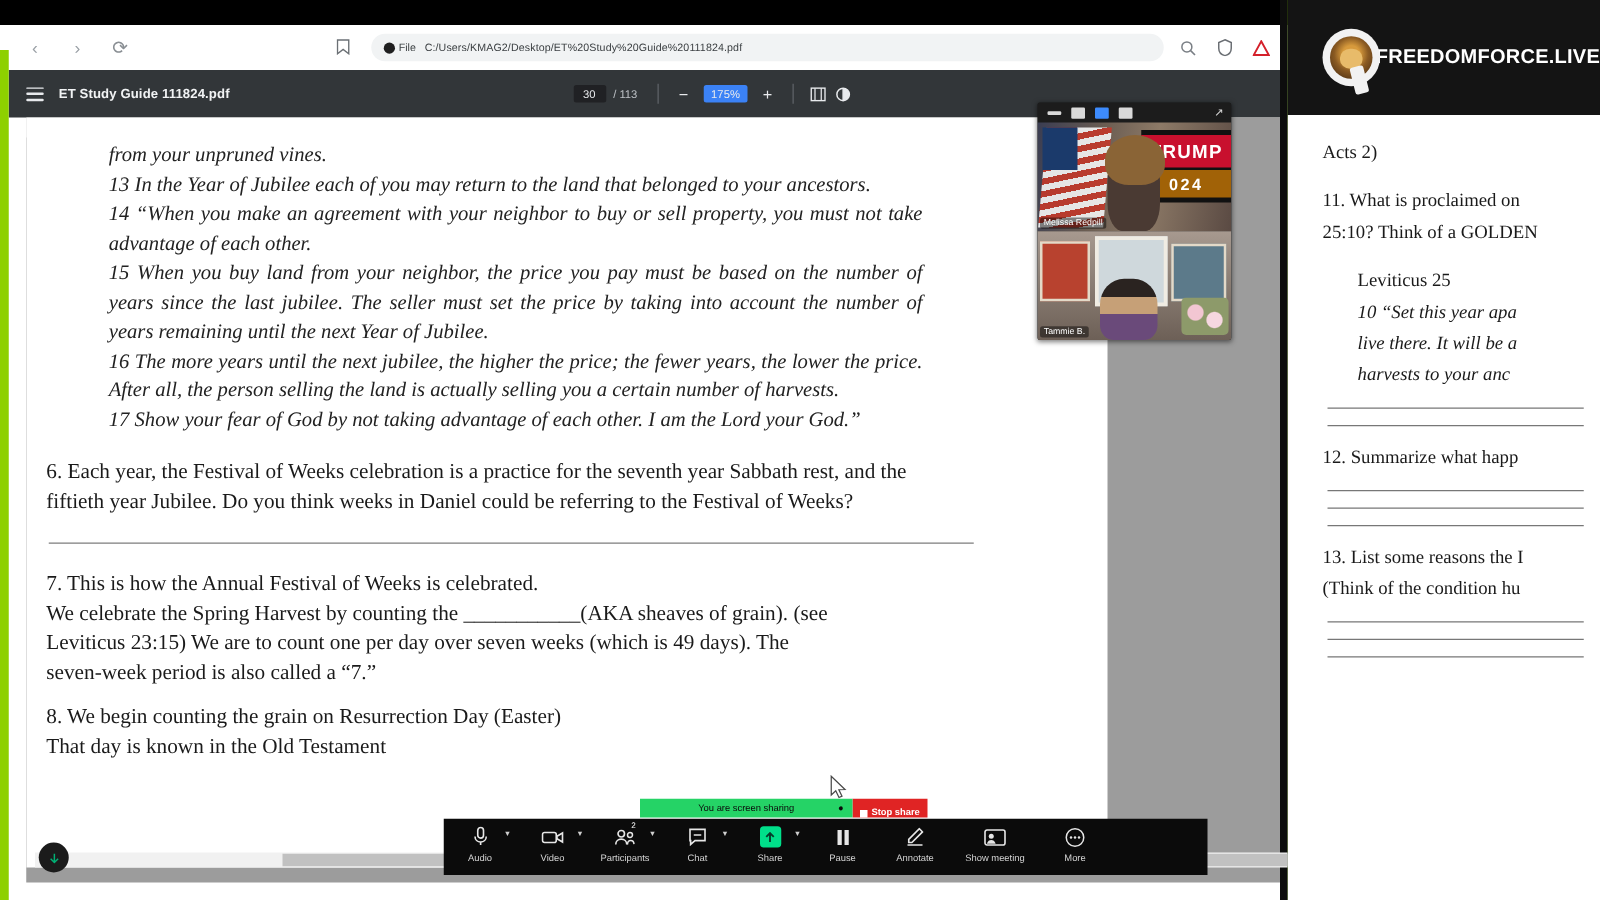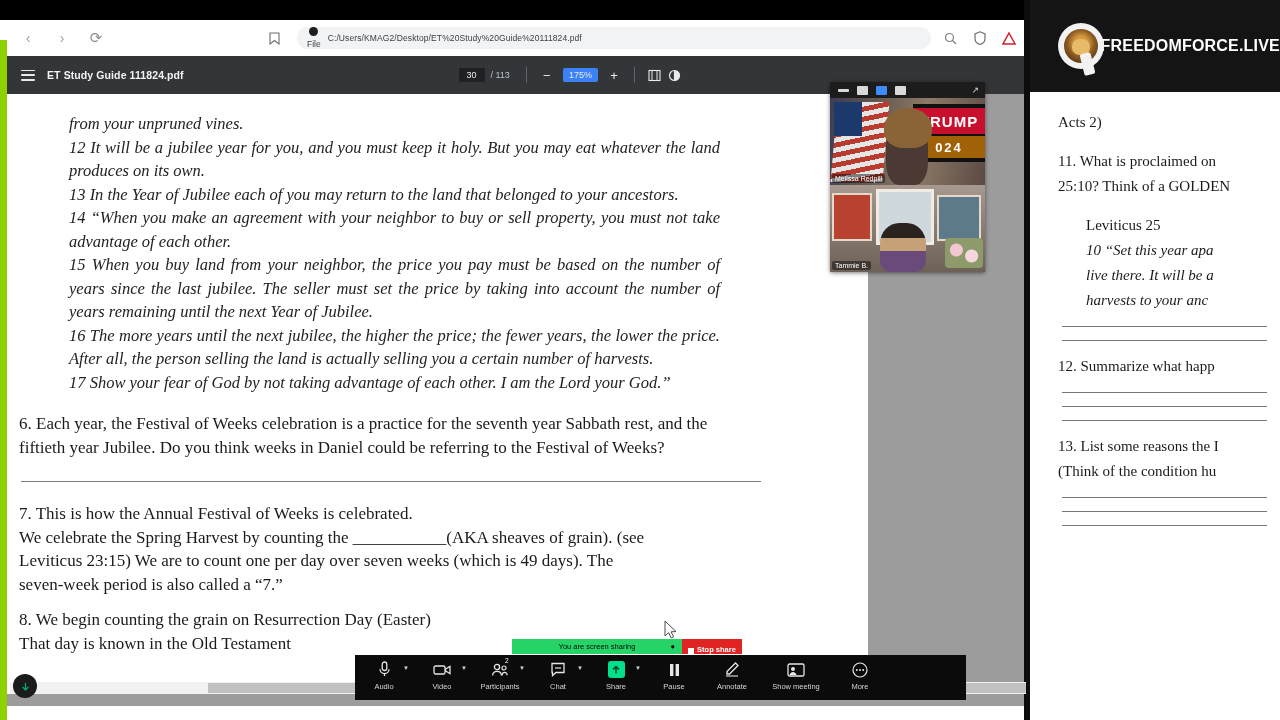--- a/index.html
+++ b/index.html
@@ -21,21 +21,21 @@
   .urlbar { position:absolute; left:7px; top:0; width:1023px; height:36px; background:#fff;
             display:flex; align-items:center; }
   .nav-btns { display:flex; align-items:center; gap:12px; padding-left:10px; color:#9aa0a6; }
   .nav-ico { width:22px; height:22px; display:flex; align-items:center; justify-content:center;
              font-size:14px; color:#9aa0a6; }
   .nav-ico.reload { font-size:15px; color:#8a8f94; }
 
   .omnibox { flex:1; margin:0 12px 0 190px; height:22px; background:#f1f3f4; border-radius:11px;
              display:flex; align-items:center; padding:0 10px; gap:7px; position:relative; }
   .bookmark-ico { position:absolute; left:-28px; width:14px; height:14px; color:#6b7075; }
-  .file-pill { display:flex; align-items:center; gap:3px; font-size:8.5px; color:#3c4043;flex-direction:column; }
+  .file-pill { display:flex; align-items:center; gap:3px; font-size:8.5px; color:#3c4043; }
   .file-dot { width:9px; height:9px; border-radius:50%; background:#1f1f1f; display:inline-block; }
   .url-text { font-size:8.5px; color:#3c4043; letter-spacing:0.1px; white-space:nowrap; }
   .url-right { display:flex; align-items:center; gap:14px; padding-right:14px; }
   .url-right .ico { width:15px; height:15px; display:flex; align-items:center; justify-content:center; }
 
   
   .pdf-toolbar { position:absolute; left:7px; top:36px; width:1023px; height:38px; background:#323639;
                  display:flex; align-items:center; color:#e8eaed; }
   .hamburger { width:14px; height:11px; margin-left:14px; display:flex; flex-direction:column;
                justify-content:space-between; cursor:pointer; }
@@ -43,21 +43,21 @@
   .pdf-title { margin-left:12px; font-size:10.5px; font-weight:bold; color:#f1f3f4; letter-spacing:0.1px; }
   .pdf-center { position:absolute; left:50%; transform:translateX(-60px); display:flex; align-items:center; gap:0; }
   .pagebox { background:#202124; border-radius:2px; padding:2px 6px; font-size:9px; color:#e8eaed; min-width:26px; text-align:center; }
   .pagetot { font-size:9px; color:#bdc1c6; margin:0 6px 0 6px; }
   .tb-sep { width:1px; height:16px; background:#5f6368; margin:0 10px; }
   .tb-btn { width:20px; height:20px; display:flex; align-items:center; justify-content:center;
             font-size:13px; color:#e8eaed; cursor:pointer; }
   .zoombox { background:#3b82f6; border-radius:2px; padding:2px 6px; font-size:9px; color:#e8eaed; margin:0 6px; }
 
   
-  .pdf-view { position:absolute; left:3px; top:74px; width:1023px; height:612px; background:#9c9c9c; overflow:hidden; }
+  .pdf-view { position:absolute; left:21px; top:74px; width:1023px; height:612px; background:#9c9c9c; overflow:hidden; }
   .page-white { position:absolute; left:0; top:0; width:865px; height:600px; background:#fff; }
   .doc { position:absolute; left:0; top:0; width:865px; padding:0 60px 0 8px; }
 
   .vline { font-family:"Liberation Serif", serif; font-style:italic; font-size:16.5px;
            color:#222; line-height:23.5px; text-align:justify; }
   .vblock { padding-left:58px; padding-right:88px; }
   .qline { font-family:"Liberation Serif", serif; font-size:17px; color:#1a1a1a; line-height:23.5px;
            padding-left:8px; padding-right:60px; }
   .clip-top { position:absolute; left:0; top:0; width:865px; height:16px; background:#fff; z-index:5; }
   .hr-line { height:1px; background:#7d7d7d; margin:0 0 0 10px; width:740px; }
@@ -239,21 +239,20 @@
       </div>
     </div>
 
     <div class="pdf-view">
       <div class="page-white">
         <div class="clip-top"></div>
         <div class="doc">
 
           <div class="vblock" style="padding-top:18px;">
             <div class="vline">from your unpruned vines.</div>
-            <div class="vline">12 It will be a jubilee year for you, and you must keep it holy. But you may eat whatever the land produces on its own.</div>
             <div class="vline">13 In the Year of Jubilee each of you may return to the land that belonged to your ancestors.</div>
             <div class="vline">14 “When you make an agreement with your neighbor to buy or sell property, you must not take advantage of each other.</div>
             <div class="vline">15 When you buy land from your neighbor, the price you pay must be based on the number of years since the last jubilee. The seller must set the price by taking into account the number of years remaining until the next Year of Jubilee.</div>
             <div class="vline">16 The more years until the next jubilee, the higher the price; the fewer years, the lower the price. After all, the person selling the land is actually selling you a certain number of harvests.</div>
             <div class="vline">17 Show your fear of God by not taking advantage of each other. I am the Lord your God.”</div>
           </div>
 
           <div style="height:18px;"></div>
 
           <div class="qline">6. Each year, the Festival of Weeks celebration is a practice for the seventh year Sabbath rest, and the fiftieth year Jubilee.  Do you think weeks in Daniel could be referring to the Festival of Weeks?</div>

